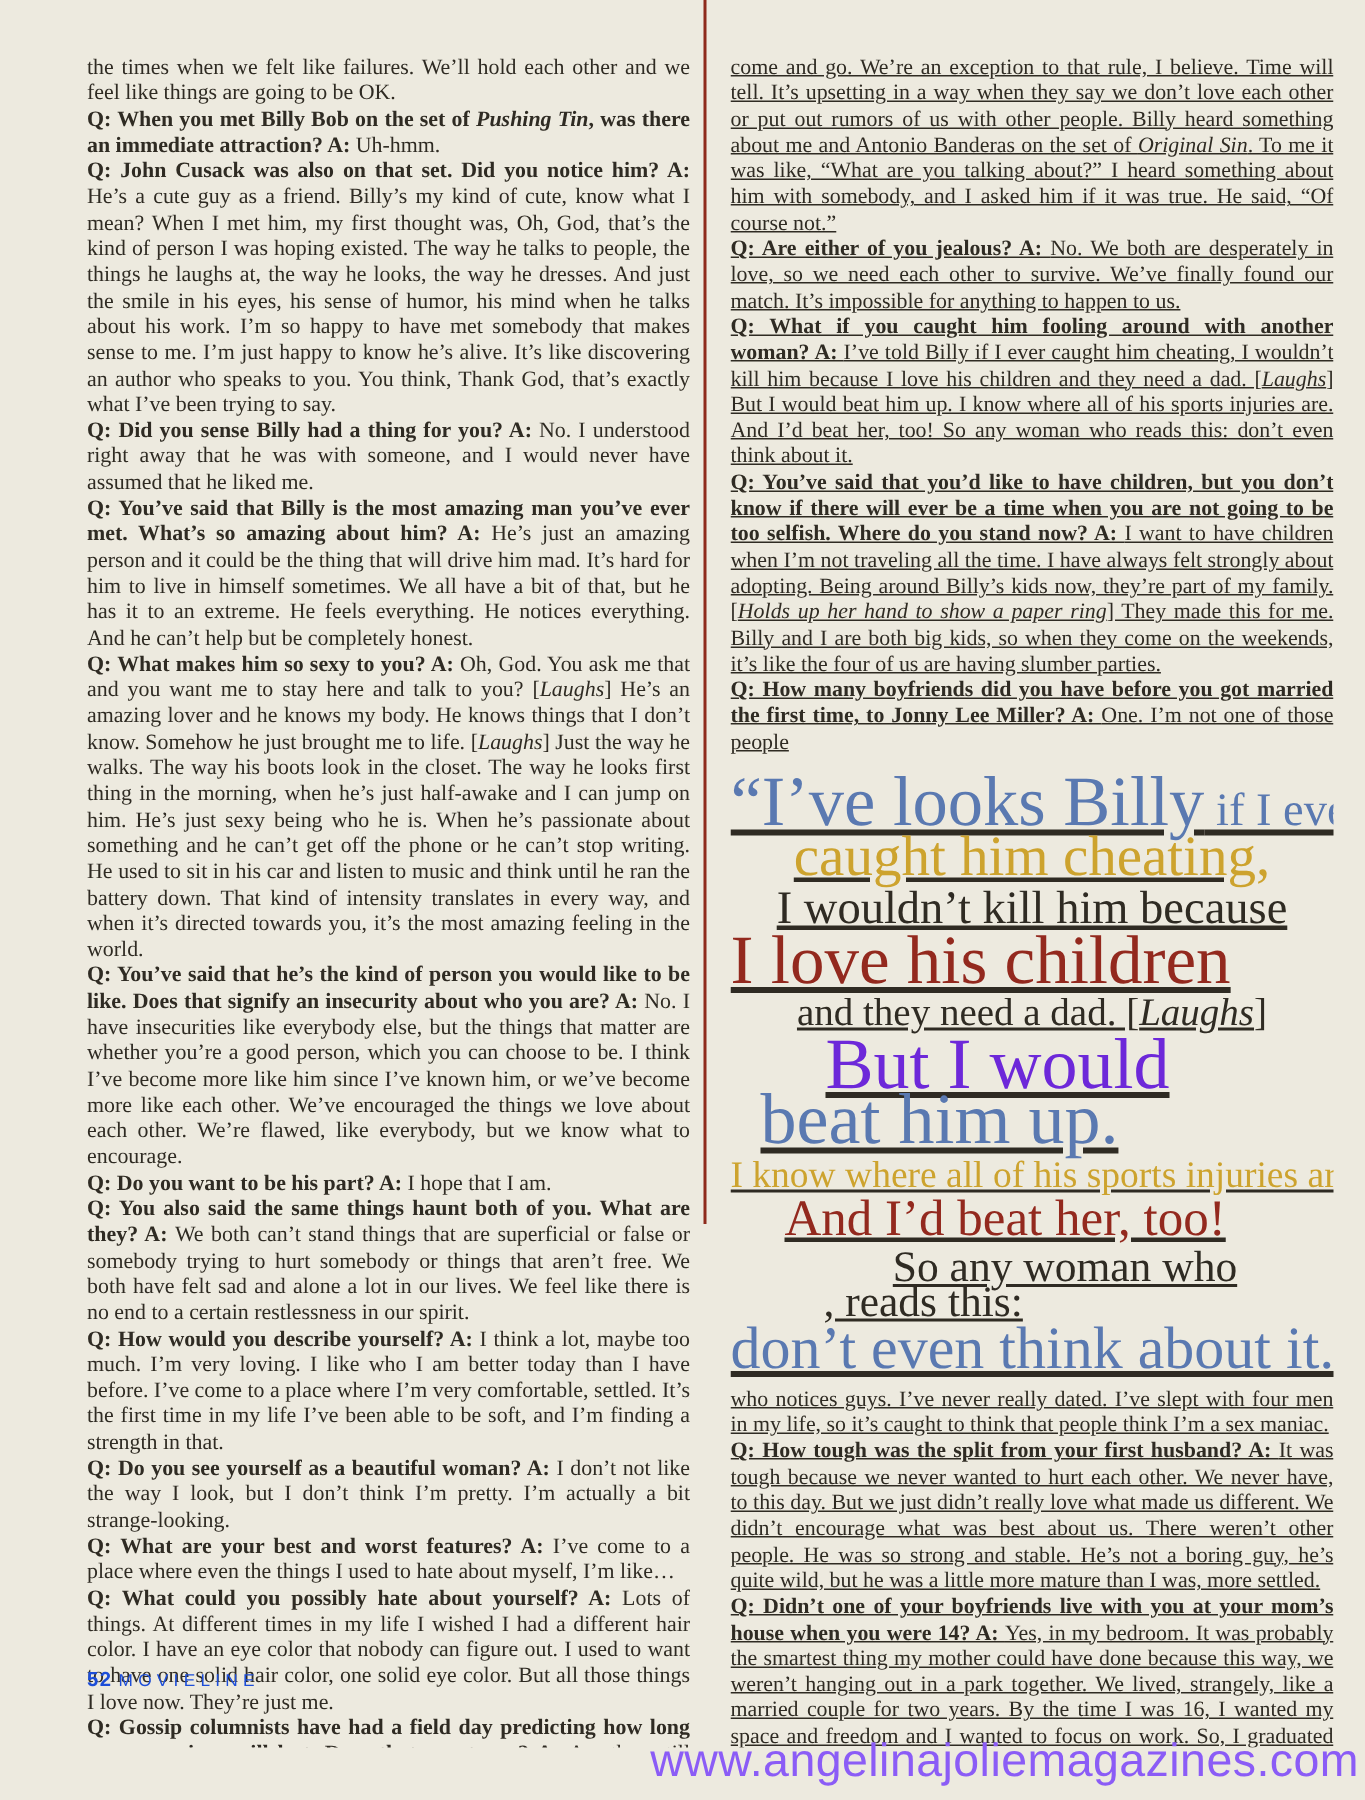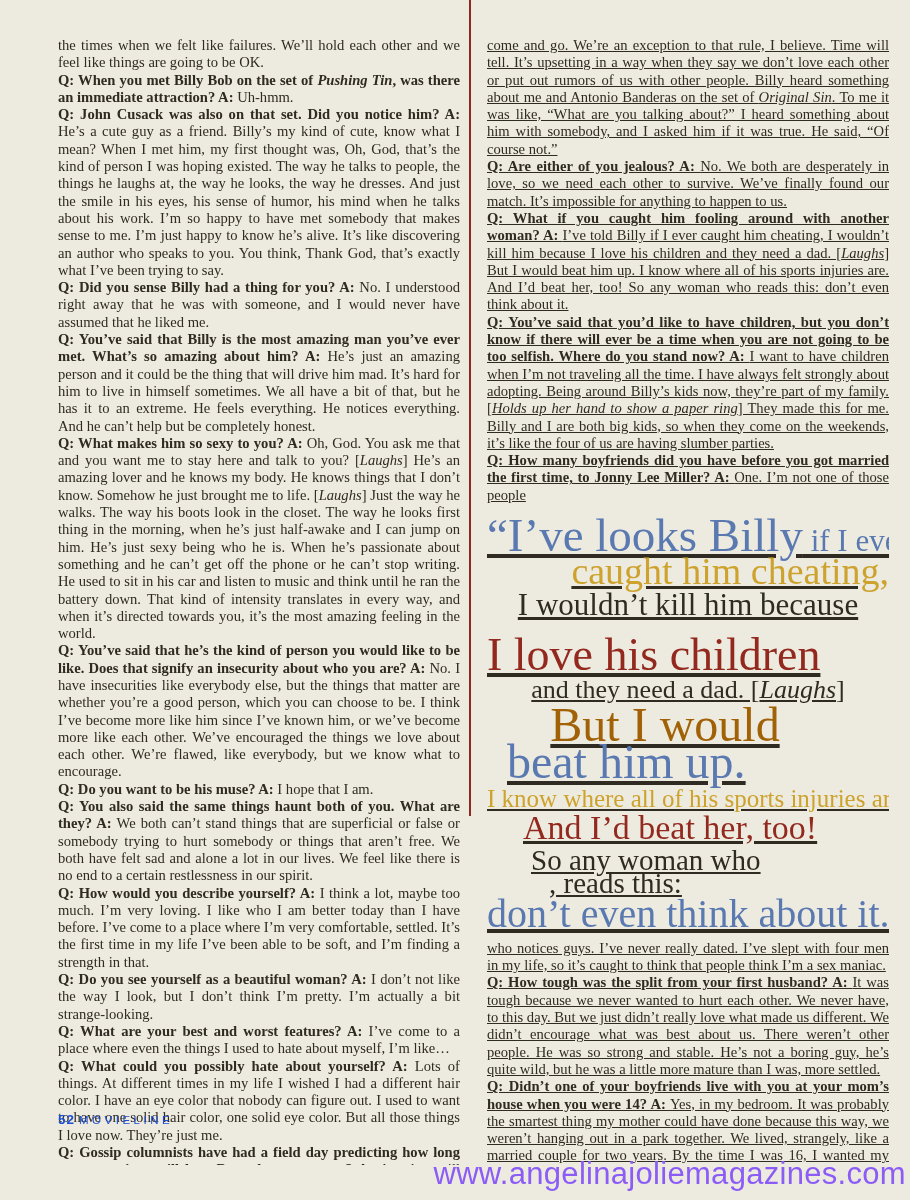--- a/index.html
+++ b/index.html
@@ -30,29 +30,29 @@
   }
   
   .pull-quote{
     margin:10px 0 8px 0;
     text-align:left;
     overflow:visible;
   }
   .pq-line{white-space:nowrap;line-height:0.9;font-family:"Liberation Serif",serif;}
   .pq-small{font-size:31px;}
   .pq-1{font-size:47px;text-align:left;}
-  .pq-2{font-size:38px;text-align:right;margin-top:-2px;}
+  .pq-2{font-size:38px;text-align:center;margin-top:-2px;}
   .pq-3{font-size:31px;text-align:center;margin-top:2px;}
-  .pq-4{font-size:46px;text-align:left;margin-top:16px;}
+  .pq-4{font-size:46px;text-align:left;margin-top:1px;}
   .pq-5{font-size:26px;text-align:center;margin-top:2px;}
   .pq-6{font-size:48px;text-align:center;padding-right:46px;margin-top:2px;}
   .pq-7{font-size:48px;text-align:left;padding-left:20px;margin-top:-6px;}
   .pq-8{font-size:25px;text-align:left;margin-top:4px;}
   .pq-9{font-size:34px;text-align:left;padding-left:36px;margin-top:3px;}
-  .pq-10{font-size:29px;text-align:left;padding-left:44px;margin-top:3px;}
+  .pq-10{font-size:29px;text-align:center;padding-left:44px;margin-top:3px;}
   .pq-11{font-size:29px;text-align:left;padding-left:62px;margin-top:-3px;}
   .pq-12{font-size:40px;text-align:left;margin-top:0px;}
   
   .footer-left{
     position:absolute;left:58px;top:1112px;
     font-family:Liberation Sans, sans-serif;
     color:#1d4ed8;
     font-size:12px;
   }
   .footer-page-num{font-weight:700;font-size:13.5px;letter-spacing:1px;}
@@ -72,21 +72,21 @@
   <div class="divider" style="background: rgb(142, 43, 28);"></div>
 
   <div class="col col-left">
       <p class="para"><span>the times when we felt like failures. We’ll hold each other and we feel like things are going to be OK.</span></p>
       <p class="para"><span class="sb">Q: When you met Billy Bob on the set of </span><span class="sbi">Pushing Tin</span><span class="sb">, was there an immediate attraction? A: </span><span>Uh-hmm.</span></p>
       <p class="para"><span class="sb">Q: John Cusack was also on that set. Did you notice him? A: </span><span>He’s a cute guy as a friend. Billy’s my kind of cute, know what I mean? When I met him, my first thought was, Oh, God, that’s the kind of person I was hoping existed. The way he talks to people, the things he laughs at, the way he looks, the way he dresses. And just the smile in his eyes, his sense of humor, his mind when he talks about his work. I’m so happy to have met somebody that makes sense to me. I’m just happy to know he’s alive. It’s like discovering an author who speaks to you. You think, Thank God, that’s exactly what I’ve been trying to say.</span></p>
       <p class="para"><span class="sb">Q: Did you sense Billy had a thing for you? A: </span><span>No. I understood right away that he was with someone, and I would never have assumed that he liked me.</span></p>
       <p class="para"><span class="sb">Q: You’ve said that Billy is the most amazing man you’ve ever met. What’s so amazing about him? A: </span><span>He’s just an amazing person and it could be the thing that will drive him mad. It’s hard for him to live in himself sometimes. We all have a bit of that, but he has it to an extreme. He feels everything. He notices everything. And he can’t help but be completely honest.</span></p>
       <p class="para"><span class="sb">Q: What makes him so sexy to you? A: </span><span>Oh, God. You ask me that and you want me to stay here and talk to you? [</span><span class="si">Laughs</span><span>] He’s an amazing lover and he knows my body. He knows things that I don’t know. Somehow he just brought me to life. [</span><span class="si">Laughs</span><span>] Just the way he walks. The way his boots look in the closet. The way he looks first thing in the morning, when he’s just half-awake and I can jump on him. He’s just sexy being who he is. When he’s passionate about something and he can’t get off the phone or he can’t stop writing. He used to sit in his car and listen to music and think until he ran the battery down. That kind of intensity translates in every way, and when it’s directed towards you, it’s the most amazing feeling in the world.</span></p>
       <p class="para"><span class="sb">Q: You’ve said that he’s the kind of person you would like to be like. Does that signify an insecurity about who you are? A: </span><span>No. I have insecurities like everybody else, but the things that matter are whether you’re a good person, which you can choose to be. I think I’ve become more like him since I’ve known him, or we’ve become more like each other. We’ve encouraged the things we love about each other. We’re flawed, like everybody, but we know what to encourage.</span></p>
-      <p class="para"><span class="sb">Q: Do you want to be his muse? A: </span><span>I hope that I am.</span></p>
+      <p class="para"><span class="sb">Q: Do you want to be his part? A: </span><span>I hope that I am.</span></p>
       <p class="para"><span class="sb">Q: You also said the same things haunt both of you. What are they? A: </span><span>We both can’t stand things that are superficial or false or somebody trying to hurt somebody or things that aren’t free. We both have felt sad and alone a lot in our lives. We feel like there is no end to a certain restlessness in our spirit.</span></p>
       <p class="para"><span class="sb">Q: How would you describe yourself? A: </span><span>I think a lot, maybe too much. I’m very loving. I like who I am better today than I have before. I’ve come to a place where I’m very comfortable, settled. It’s the first time in my life I’ve been able to be soft, and I’m finding a strength in that.</span></p>
       <p class="para"><span class="sb">Q: Do you see yourself as a beautiful woman? A: </span><span>I don’t not like the way I look, but I don’t think I’m pretty. I’m actually a bit strange-looking.</span></p>
       <p class="para"><span class="sb">Q: What are your best and worst features? A: </span><span>I’ve come to a place where even the things I used to hate about myself, I’m like…</span></p>
       <p class="para"><span class="sb">Q: What could you possibly hate about yourself? A: </span><span>Lots of things. At different times in my life I wished I had a different hair color. I have an eye color that nobody can figure out. I used to want to have one solid hair color, one solid eye color. But all those things I love now. They’re just me.</span></p>
       <p class="para"><span class="sb">Q: Gossip columnists have had a field day predicting how long your marriage will last. Does that upset you? A: </span><span>Are they still doing that? We’re two of the weirder people in this business, so you’d think they’d say we’re perfect for each other. A lot of marriages in this town</span></p>
     </div>
 
   <div class="col col-right">
     <div>
@@ -95,21 +95,21 @@
         <p class="para"><span class="sb">Q: What if you caught him fooling around with another woman? A: </span><span>I’ve told Billy if I ever caught him cheating, I wouldn’t kill him because I love his children and they need a dad. [</span><span class="si">Laughs</span><span>] But I would beat him up. I know where all of his sports injuries are. And I’d beat her, too! So any woman who reads this: don’t even think about it.</span></p>
         <p class="para"><span class="sb">Q: You’ve said that you’d like to have children, but you don’t know if there will ever be a time when you are not going to be too selfish. Where do you stand now? A: </span><span>I want to have children when I’m not traveling all the time. I have always felt strongly about adopting. Being around Billy’s kids now, they’re part of my family. [</span><span class="si">Holds up her hand to show a paper ring</span><span>] They made this for me. Billy and I are both big kids, so when they come on the weekends, it’s like the four of us are having slumber parties.</span></p>
         <p class="para"><span class="sb">Q: How many boyfriends did you have before you got married the first time, to Jonny Lee Miller? A: </span><span>One. I’m not one of those people</span></p>
       </div>
     <div class="pull-quote">
         <div class="pq-line pq-1" style="color: rgb(90, 121, 177);"><span>“I’ve looks Billy</span><span class="pq-small"> if I ever</span></div>
         <div class="pq-line pq-2" style="color: rgb(205, 163, 46);"><span>caught him cheating,</span></div>
         <div class="pq-line pq-3" style="color: rgb(47, 43, 35);"><span>I wouldn’t kill him because</span></div>
         <div class="pq-line pq-4" style="color: rgb(147, 41, 30);"><span>I love his children</span></div>
         <div class="pq-line pq-5" style="color: rgb(47, 43, 35);"><span>and they need a dad. [</span><span class="si">Laughs</span><span>]</span></div>
-        <div class="pq-line pq-6" style="color: #a16207;"><span>But I would</span></div>
+        <div class="pq-line pq-6" style="color: #6d28d9;"><span>But I would</span></div>
         <div class="pq-line pq-7" style="color: rgb(90, 121, 177);"><span>beat him up.</span></div>
         <div class="pq-line pq-8" style="color: rgb(205, 163, 46);"><span>I know where all of his sports injuries are.</span></div>
         <div class="pq-line pq-9" style="color: rgb(147, 41, 30);"><span>And I’d beat her, too!</span></div>
         <div class="pq-line pq-10" style="color: rgb(47, 43, 35);"><span>So any woman who</span></div>
         <div class="pq-line pq-11" style="color: rgb(47, 43, 35);"><span>, reads this:</span></div>
         <div class="pq-line pq-12" style="color: rgb(90, 121, 177);"><span>don’t even think about it. ”</span></div>
       </div>
     <div>
         <p class="para"><span>who notices guys. I’ve never really dated. I’ve slept with four men in my life, so it’s caught to think that people think I’m a sex maniac.</span></p>
         <p class="para"><span class="sb">Q: How tough was the split from your first husband? A: </span><span>It was tough because we never wanted to hurt each other. We never have, to this day. But we just didn’t really love what made us different. We didn’t encourage what was best about us. There weren’t other people. He was so strong and stable. He’s not a boring guy, he’s quite wild, but he was a little more mature than I was, more settled.</span></p>

